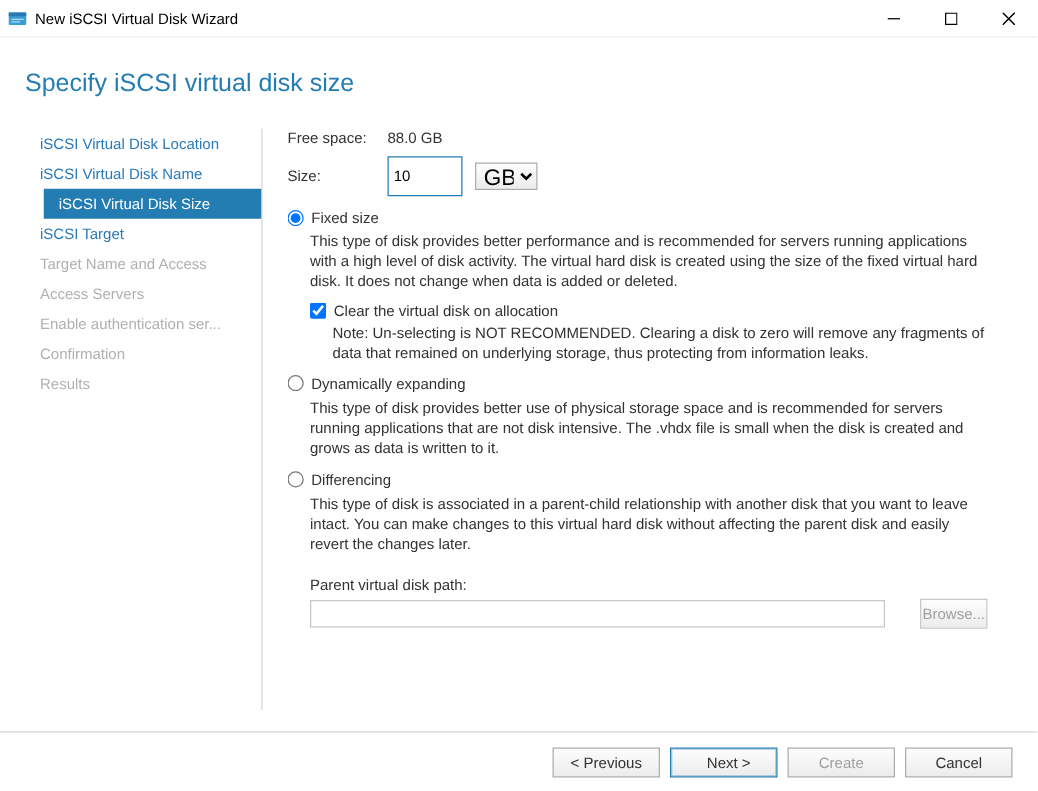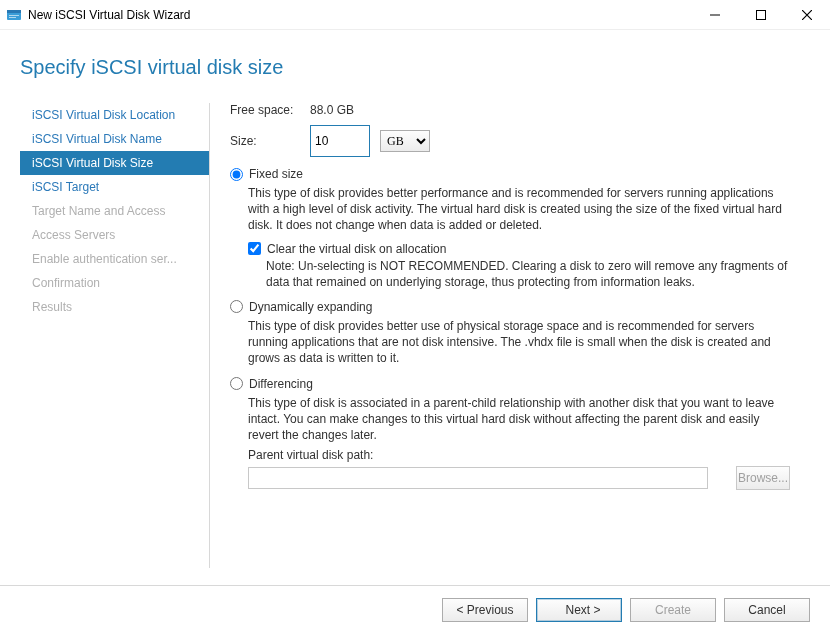--- a/index.html
+++ b/index.html
@@ -61,20 +61,21 @@
     padding: 5px 10px 5px 12px;
     color: #2b79b9;
     cursor: default;
     white-space: nowrap;
     overflow: hidden;
     text-overflow: ellipsis;
   }
   .side-item.active {
     background: #237cb2;
     color: #ffffff;
+    margin-left: 15px;
   }
   .side-item.disabled {
     color: #b0b0b0;
   }
   .main {
     flex: 1;
     padding: 0 20px 0 20px;
     font-size: 12px;
     color: #323232;
   }
@@ -88,22 +89,22 @@
     padding: 2px 4px;
     font-family: inherit;
     font-size: 12px;
   }
   .unit-select {
     margin-left: 10px;
     height: 22px;
     width: 50px;
     border: 1px solid #acacac;
     background: linear-gradient(#fdfdfd,#ececec);
-    font-family: Liberation Serif, serif;
-    font-size: 12px;
+    font-family: Liberation Sans, sans-serif;
+    font-size: 18px;
     padding: 0 2px;
   }
   .radio-block { margin-top: 8px; margin-bottom: 6px; }
   .radio-row { display: flex; align-items: center; gap: 6px; margin: 10px 0 2px 0; }
   .radio-row input[type=radio] { margin: 0; }
   .desc {
     margin: 4px 0 0 18px;
     line-height: 1.35;
     color: #323232;
   }
@@ -126,21 +127,21 @@
     font-family: inherit; font-size: 12px;
   }
   .browse-btn {
     height: 24px;
     padding: 0 1px;
     border: 1px solid #c8c8c8;
     background: linear-gradient(#fdfdfd,#ececec);
     color: #a0a0a0;
     font-family: inherit; font-size:12px;margin-left:20px;
   }
-  .path-label { margin: 5px 0 0 18px; }
+  .path-label { margin: 18px 0 0 18px; }
   
   .footer {
     position: absolute;
     left: 0; right: 0; bottom: 0;
     height: 48px;
     border-top: 1px solid #d8d8d8;
     display: flex;
     align-items: center;
     justify-content: flex-end;
     padding: 0 20px;

